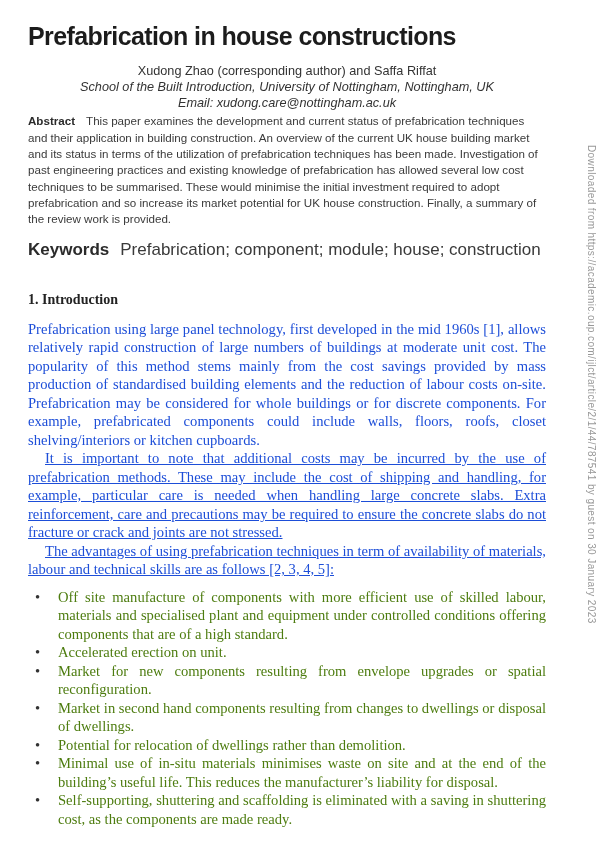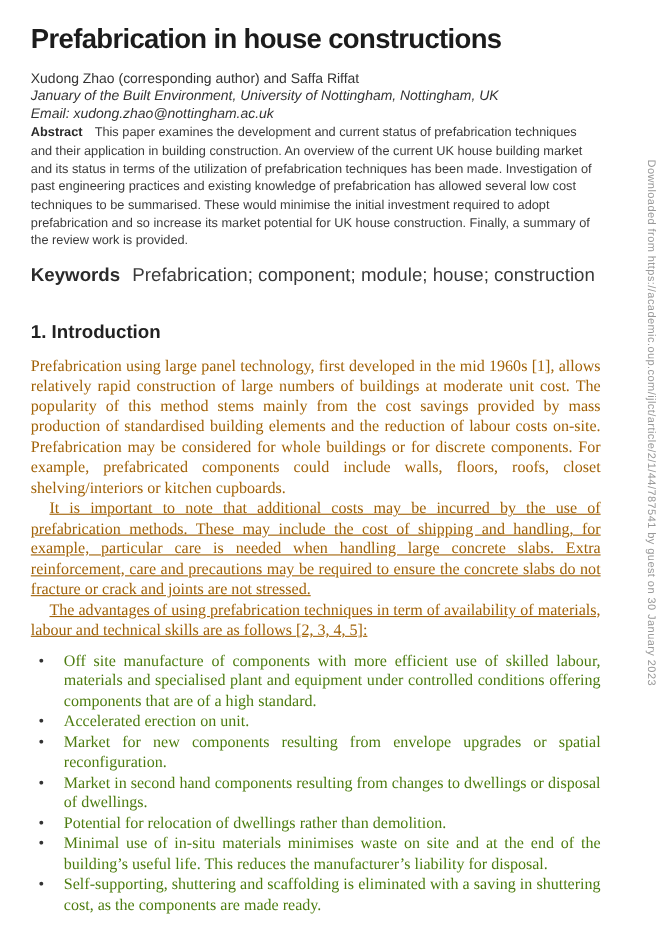--- a/index.html
+++ b/index.html
@@ -21,20 +21,21 @@
     font-size: 25px;
     letter-spacing: -0.6px;
     color: #1c1c1c;
     margin: 0 0 13px 0;
   }
   .byline, .affil {
     font-family: "Liberation Sans", sans-serif;
     font-size: 12.7px;
     line-height: 15.8px;
     color: #333333;
+    text-align: center;
   }
   .affil { font-style: italic; }
   .abstract {
     font-family: "Liberation Sans", sans-serif;
     font-size: 11.6px;
     line-height: 16.3px;
     color: #3a3a3a;
     margin: 2px 0 0 0;
   }
   .inline-lbl {
@@ -43,32 +44,32 @@
     margin-right: 11px;
   }
   .keywords {
     font-family: "Liberation Sans", sans-serif;
     font-size: 17px;
     line-height: 16.3px;
     color: #3a3a3a;
     margin: 15px 0 0 0;
   }
   .section-heading {
-    font-family: Liberation Sans, sans-serif;
+    font-family: Liberation Serif, serif;
     font-weight: 700;
-    font-size: 17px;
+    font-size: 14px;
     color: #222222;
     margin: 33px 0 12px 0;
   }
   p.bodytext {
     margin: 0;
     font-size: 14.6px;
     line-height: 18.5px;
     text-align: justify;
-    color: #a16207;
+    color: #1d4ed8;
   }
   p.indent { text-indent: 17px; text-decoration: underline; }
   ul.bullets {
     list-style: none;
     margin: 9px 0 0 0;
     padding: 0;
   }
   ul.bullets li { display: flex; }
   .blt {
     flex: 0 0 30px;
@@ -98,22 +99,22 @@
   }
 </style>
 </head>
 <body>
 
 <div class="page">
 
   <h1 class="title">Prefabrication in house constructions</h1>
 
   <div class="byline">Xudong Zhao (corresponding author) and Saffa Riffat</div>
-  <div class="affil">January of the Built Environment, University of Nottingham, Nottingham, UK</div>
-  <div class="affil">Email: xudong.zhao@nottingham.ac.uk</div>
+  <div class="affil">School of the Built Introduction, University of Nottingham, Nottingham, UK</div>
+  <div class="affil">Email: xudong.care@nottingham.ac.uk</div>
 
   <p class="abstract"><span class="inline-lbl">Abstract</span><span>This paper examines the development and current status of prefabrication techniques and their application in building construction. An overview of the current UK house building market and its status in terms of the utilization of prefabrication techniques has been made. Investigation of past engineering practices and existing knowledge of prefabrication has allowed several low cost techniques to be summarised. These would minimise the initial investment required to adopt prefabrication and so increase its market potential for UK house construction. Finally, a summary of the review work is provided.</span></p>
 
   <p class="keywords"><span class="inline-lbl">Keywords</span><span>Prefabrication; component; module; house; construction</span></p>
 
   <h2 class="section-heading">1. Introduction</h2>
 
   <p class="bodytext">Prefabrication using large panel technology, first developed in the mid 1960s [1], allows relatively rapid construction of large numbers of buildings at moderate unit cost. The popularity of this method stems mainly from the cost savings provided by mass production of standardised building elements and the reduction of labour costs on-site. Prefabrication may be considered for whole buildings or for discrete components. For example, prefabricated components could include walls, floors, roofs, closet shelving/interiors or kitchen cupboards.</p>
   <p class="bodytext indent">It is important to note that additional costs may be incurred by the use of prefabrication methods. These may include the cost of shipping and handling, for example, particular care is needed when handling large concrete slabs. Extra reinforcement, care and precautions may be required to ensure the concrete slabs do not fracture or crack and joints are not stressed.</p>
   <p class="bodytext indent">The advantages of using prefabrication techniques in term of availability of materials, labour and technical skills are as follows [2, 3, 4, 5]:</p>

